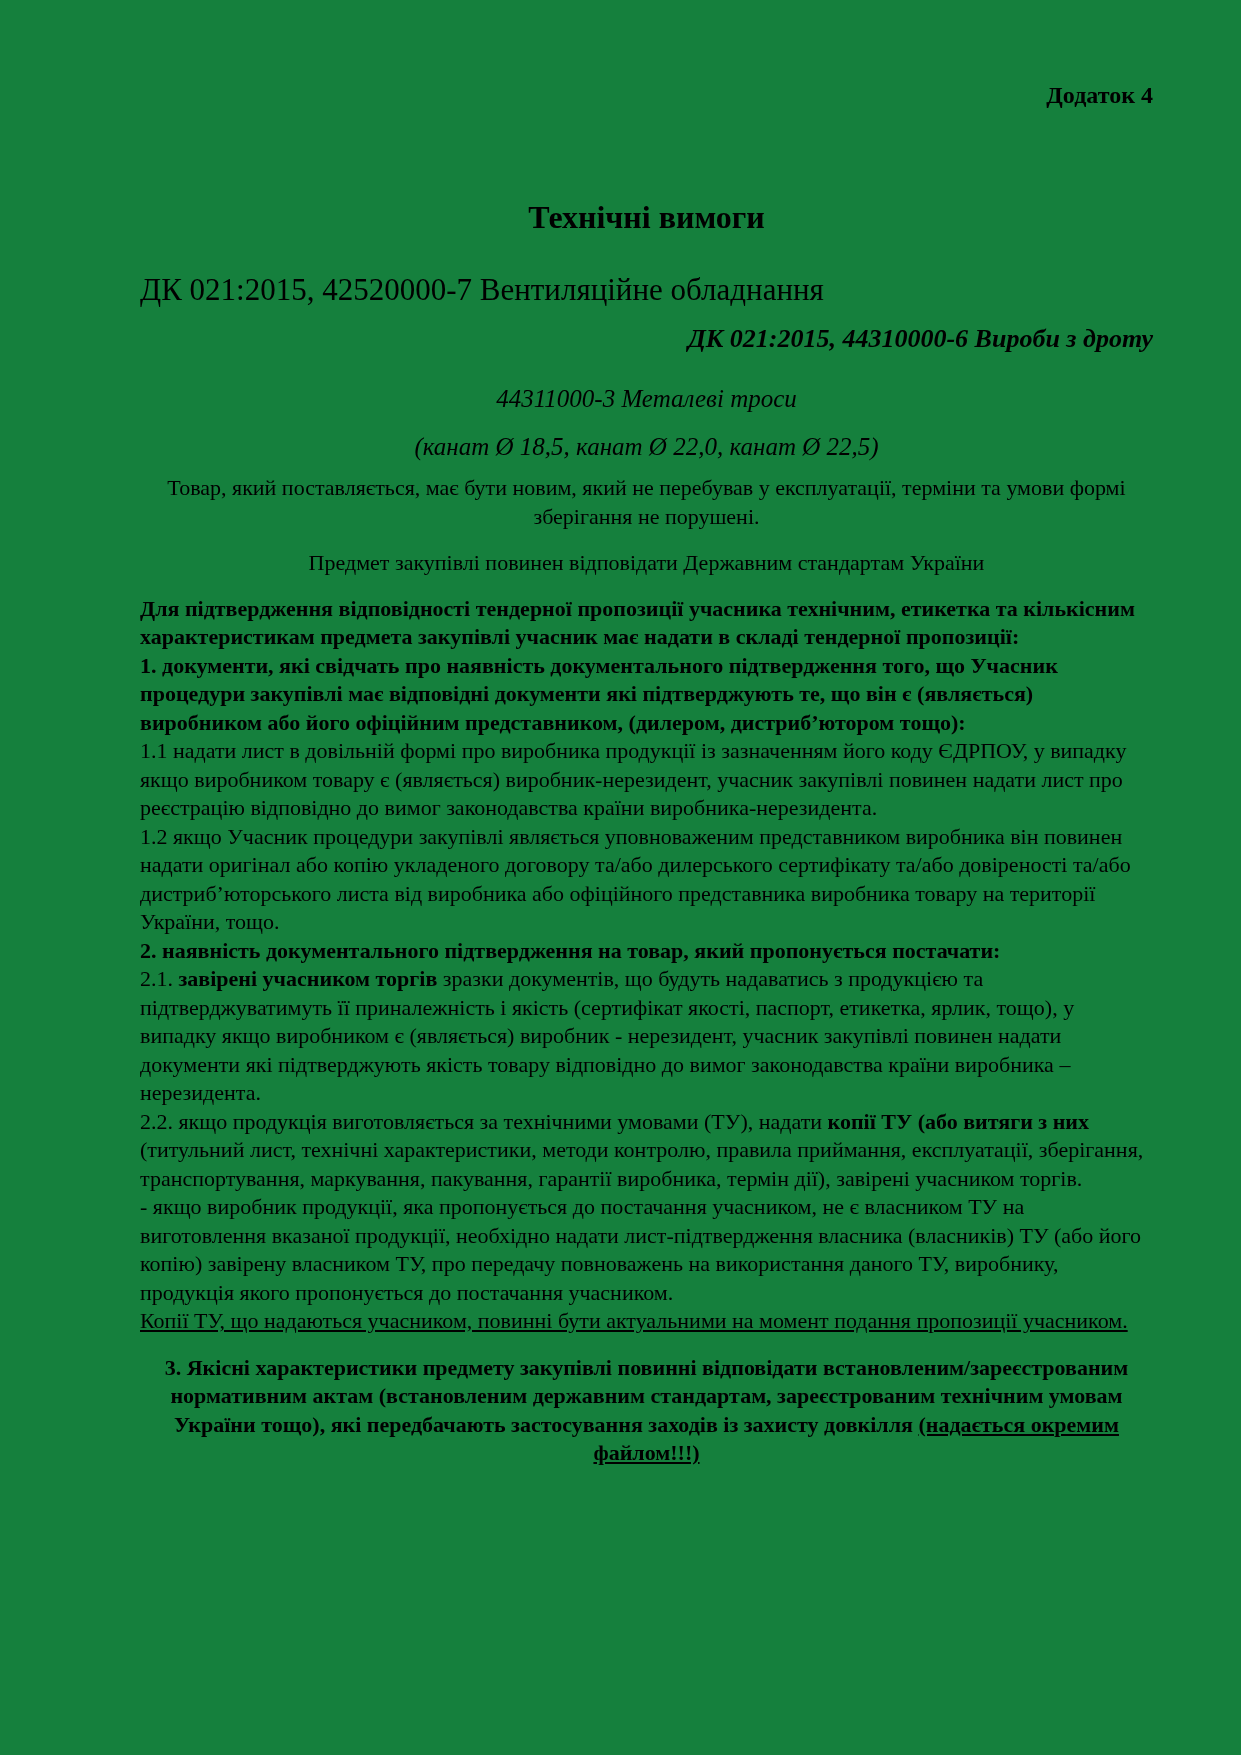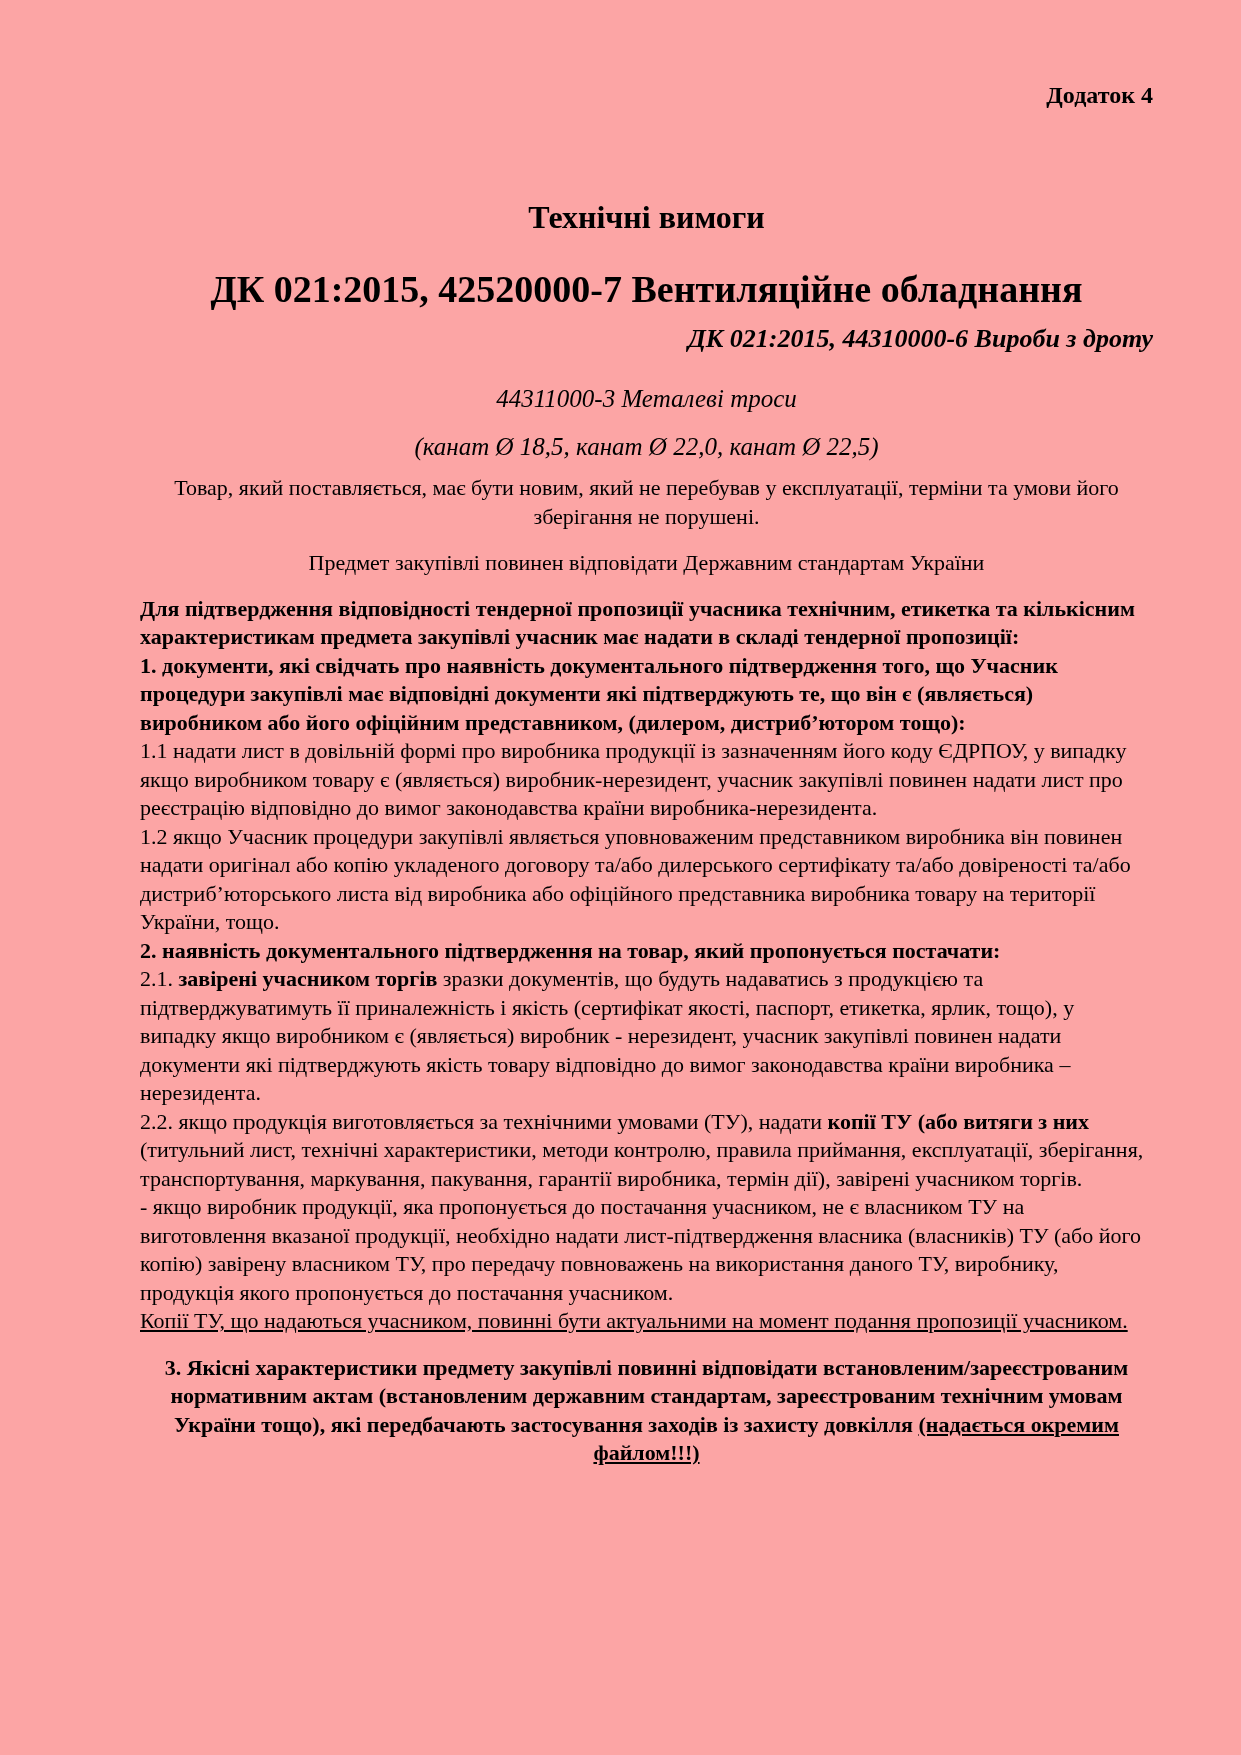--- a/index.html
+++ b/index.html
@@ -1,32 +1,32 @@
 <!DOCTYPE html>
 <html><head>
 <meta charset="utf-8">
 <style>
   html,body { margin:0; padding:0; background:#ffffff; }
   .page {
     position:relative;
     width:1241px;
     height:1755px;
     box-sizing:border-box;
-    background:#fca5a5;
+    background:#15803d;
     color:#000000;
     font-family:"Liberation Serif","DejaVu Serif",serif;
     padding:80px 88px 0 140px;
     overflow:hidden;
   }
   p { margin:0; }
   .b { font-weight:bold; }
   .u { text-decoration:underline; }
   .annex { font-size:24px; font-weight:bold; text-align:right; line-height:30px; }
   .title { font-size:32px; font-weight:bold; text-align:center; margin:88px 0 0 0; line-height:38px; }
-  .sub1 { font-size:38px; font-weight:bold; text-align:center; margin-top:36px; line-height:35px; }
+  .sub1 { font-size:31px; font-weight:normal; margin-top:36px; line-height:35px; }
   .sub2 { font-size:26px; font-weight:bold; font-style:italic; text-align:right; margin-top:16px; line-height:32px; }
   .sub3 { font-size:25px; font-style:italic; text-align:center; margin-top:28px; line-height:31px; }
   .sub4 { font-size:25px; font-style:italic; text-align:center; margin-top:17px; line-height:31px; }
   .intro { font-size:22px; text-align:center; margin-top:12px; line-height:28.5px; }
   .intro2 { margin-top:18px; }
   .bodytext { margin-top:17px; font-size:22px; line-height:28.5px; text-align:left; }
   .item3 { margin-top:18px;text-align:center; }
 </style>
 </head>
 <body>
@@ -38,21 +38,21 @@
   <p class="title">Технічні вимоги</p>
 
   <p class="sub1">ДК 021:2015, 42520000-7 Вентиляційне обладнання</p>
 
   <p class="sub2">ДК 021:2015, 44310000-6 Вироби з дроту</p>
 
   <p class="sub3">44311000-3 Металеві троси</p>
 
   <p class="sub4">(канат Ø 18,5, канат Ø 22,0, канат Ø 22,5)</p>
 
-  <p class="intro">Товар, який поставляється, має бути новим, який не перебував у експлуатації, терміни та умови його зберігання не порушені.</p>
+  <p class="intro">Товар, який поставляється, має бути новим, який не перебував у експлуатації, терміни та умови формі зберігання не порушені.</p>
 
   <p class="intro intro2">Предмет закупівлі повинен відповідати Державним стандартам України</p>
 
   <div class="bodytext">
 
     <p class="b">Для підтвердження відповідності тендерної пропозиції учасника технічним, етикетка та кількісним характеристикам предмета закупівлі учасник має надати в складі тендерної пропозиції:</p>
 
     <p class="b">1. документи, які свідчать про наявність документального підтвердження того, що Учасник процедури закупівлі має відповідні документи які підтверджують те, що він є (являється) виробником або його офіційним представником, (дилером, дистриб’ютором тощо):</p>
 
     <p>1.1 надати лист в довільній формі про виробника продукції із зазначенням його коду ЄДРПОУ, у випадку якщо виробником товару є (являється) виробник-нерезидент, учасник закупівлі повинен надати лист про реєстрацію відповідно до вимог законодавства країни виробника-нерезидента.</p>

